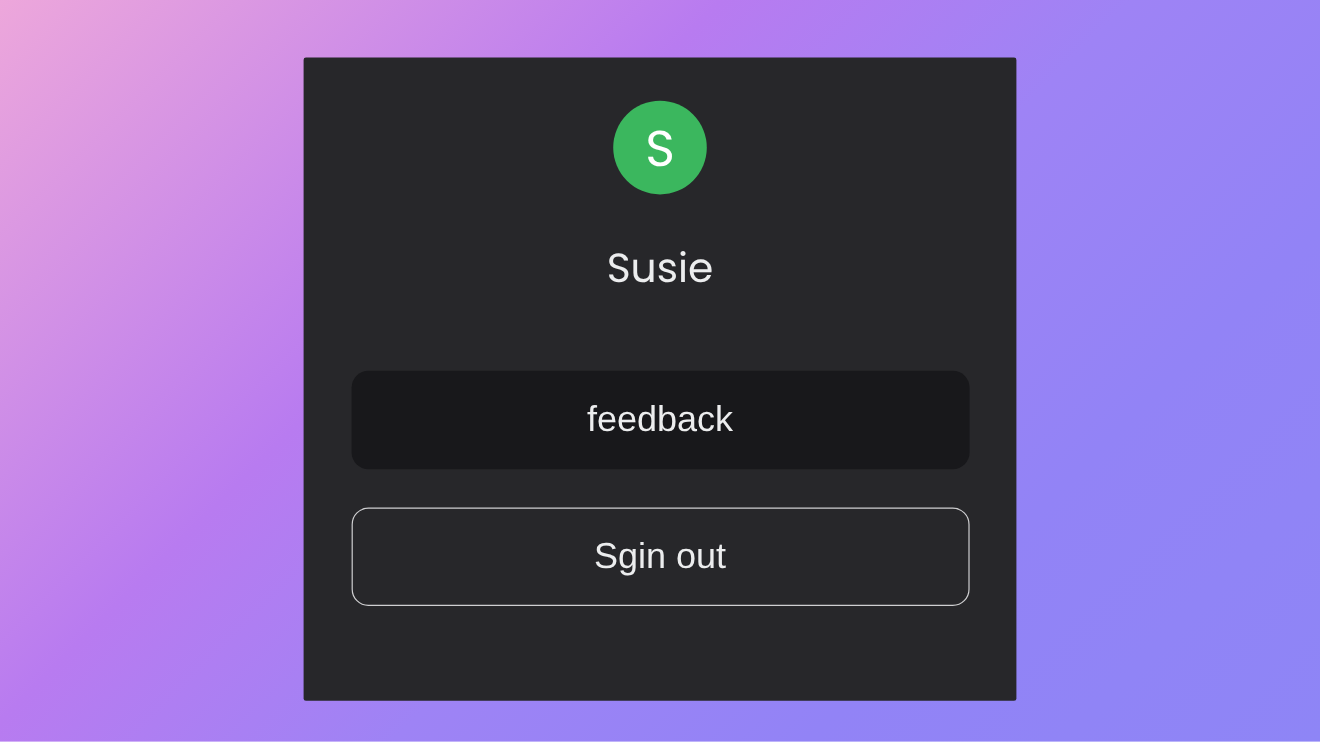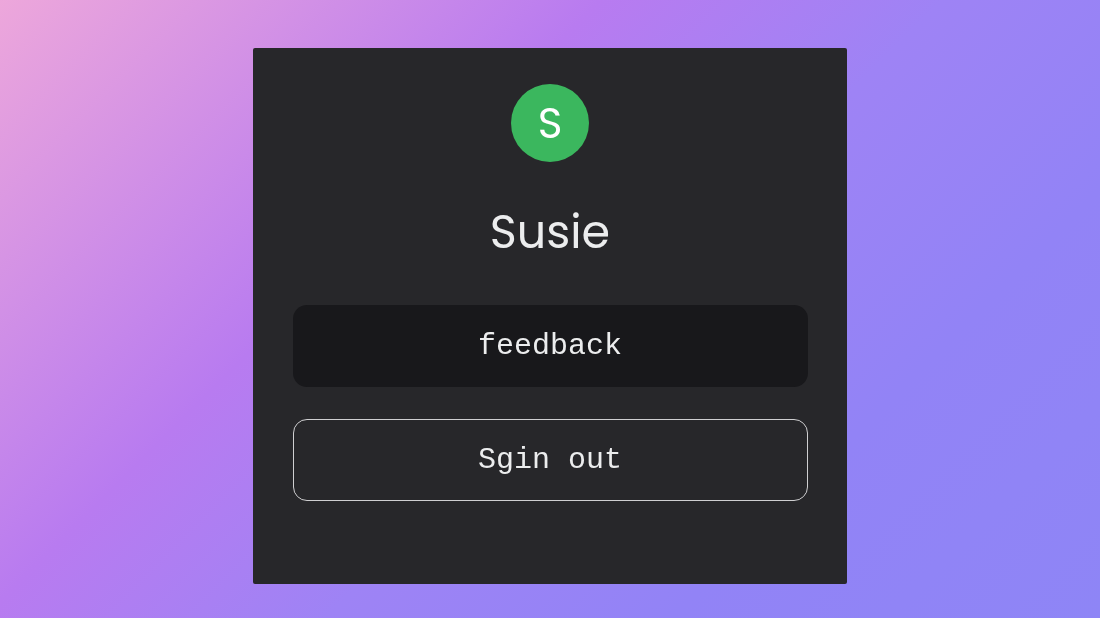--- a/index.html
+++ b/index.html
@@ -38,35 +38,35 @@
       align-items: center;
       justify-content: center;
       color: #ffffff;
       font-size: 42px;
       font-weight: 400;
       margin-top: 4px;
       margin-bottom: 36px;
     }
     .username {
       color: #ecedee;
-      font-size: 46px;
+      font-size: 34px;
       font-weight: 400;
-      margin-bottom: 38px;
+      margin-bottom: 60px;
     }
     .btn {
       width: 515px;
       height: 82px;
       display: flex;
       align-items: center;
       justify-content: center;
       font-size: 30px;
       font-weight: 400;
       border-radius: 14px;
       cursor: pointer;
-      font-family: Liberation Mono, monospace;
+      font-family: Liberation Sans, sans-serif;
     }
     .btn-feedback {
       background: #18181B;
       color: #ecedee;
       border: none;
       margin-bottom: 32px;
     }
     .btn-signout {
       background: transparent;
       color: #ecedee;

